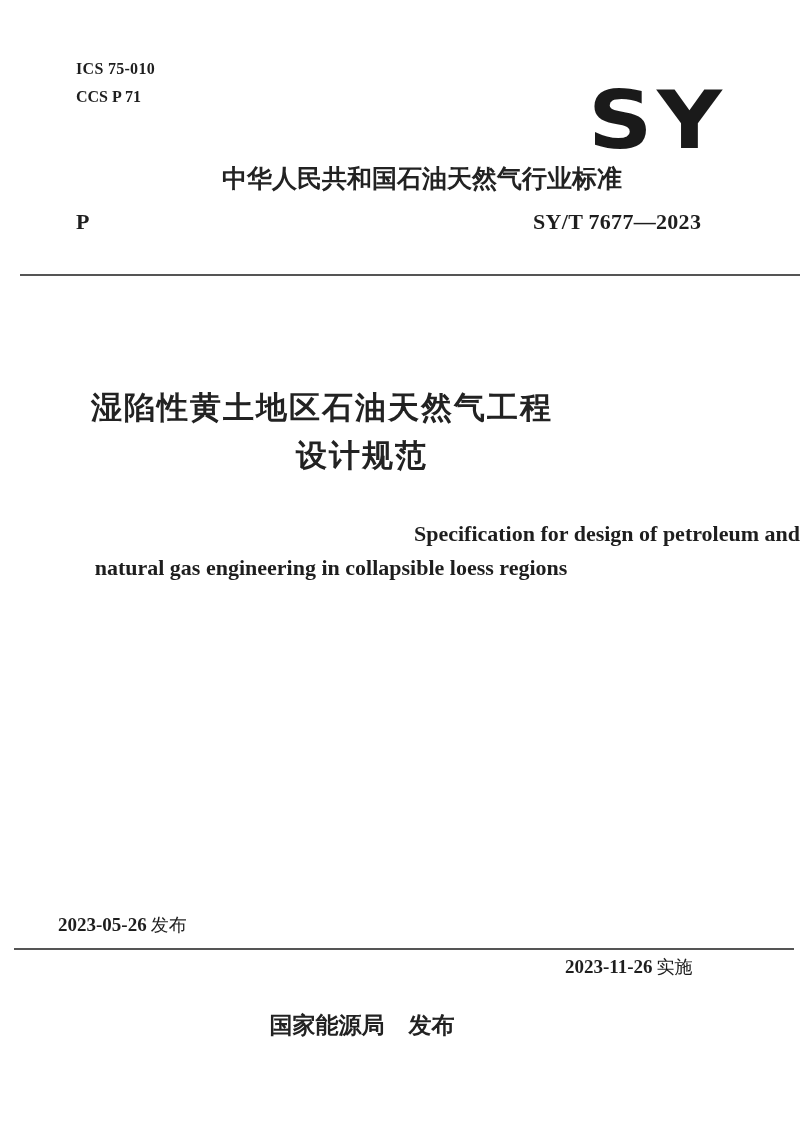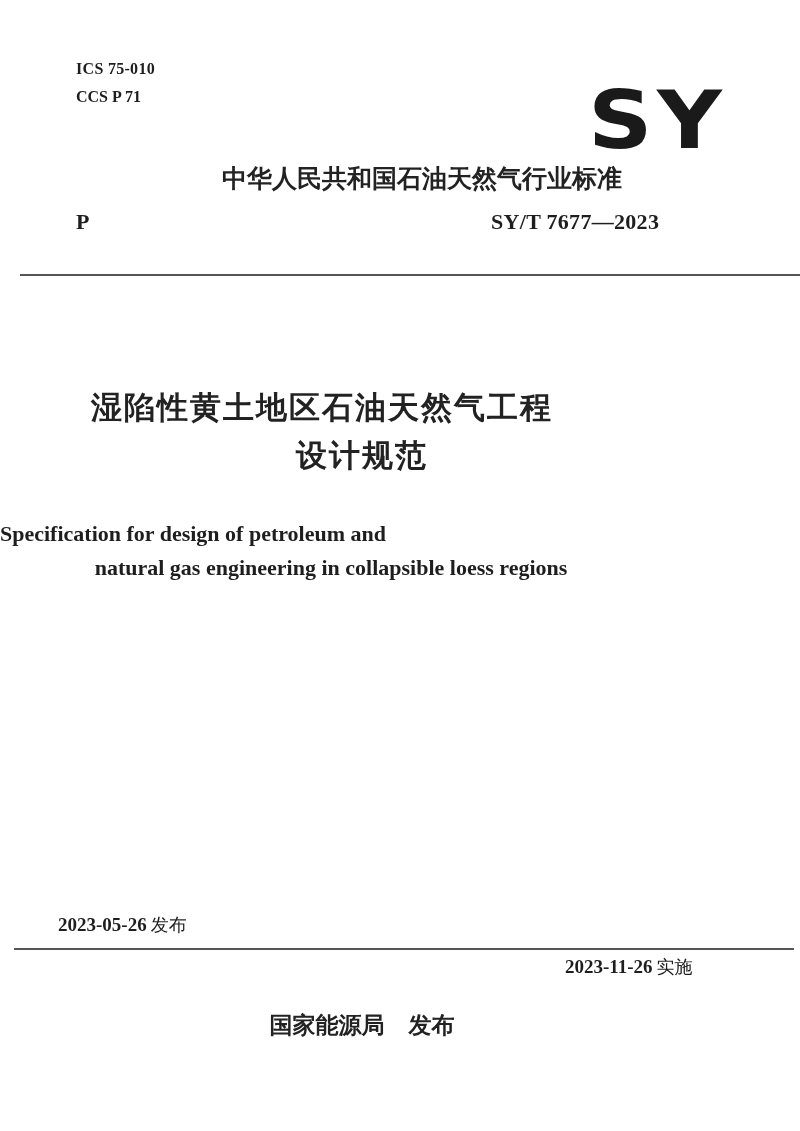--- a/index.html
+++ b/index.html
@@ -12,25 +12,25 @@
   .sans { font-family:"DejaVu Sans","Liberation Sans",sans-serif; }
   #ics { left:76px; top:60px; font-size:16px; letter-spacing:0.3px; }
   #ccs { left:76px; top:88px; font-size:16px; }
   #sy-logo {
     left:588px; top:86px; font-family:"DejaVu Sans","Liberation Sans",sans-serif; font-weight:900;
     font-size:80px; line-height:70px; letter-spacing:4px; color:#1a1a1a;
     transform:scaleX(1.12); transform-origin:left top;
   }
   #industry { left:222px; top:162px; font-size:25px; letter-spacing:0px; color:#222; }
   #p-cat { left:76px; top:209px; font-size:22px; }
-  #std-no { left:491px; top:209px; font-size:22px; letter-spacing:0.3px; }
+  #std-no { left:533px; top:209px; font-size:22px; letter-spacing:0.3px; }
   #rule-top { left:20px; top:274px; width:780px; height:2px; background:#555; }
   #title-cn-1 { left:0; width:644px; top:387px; text-align:center; font-size:31px; letter-spacing:2px; color:#222; }
   #title-cn-2 { left:0; width:724px; top:435px; text-align:center; font-size:31px; letter-spacing:2px; color:#222; }
-  #title-en-1 { left:0; width:800px; top:521px; text-align:left; font-size:22px; }
+  #title-en-1 { left:0; width:800px; top:521px; text-align:right; font-size:22px; }
   #title-en-2 { left:0; width:662px; top:555px; text-align:center; font-size:22px; }
   #issue-date { left:58px; top:913px; font-size:19px; }
   #impl-date { left:565px; top:955px; font-size:19px; }
   .date-cn { font-family:"DejaVu Sans","Liberation Sans",sans-serif; font-weight:normal; font-size:18px; margin-left:4px; }
   #rule-bottom { left:14px; top:948px; width:780px; height:2px; background:#555; }
   #publisher { left:0; width:724px; top:1010px; text-align:center; font-size:23px; color:#222; }
   #publisher .gap { display:inline-block; width:24px; }
 </style>
 </head>
 <body>

